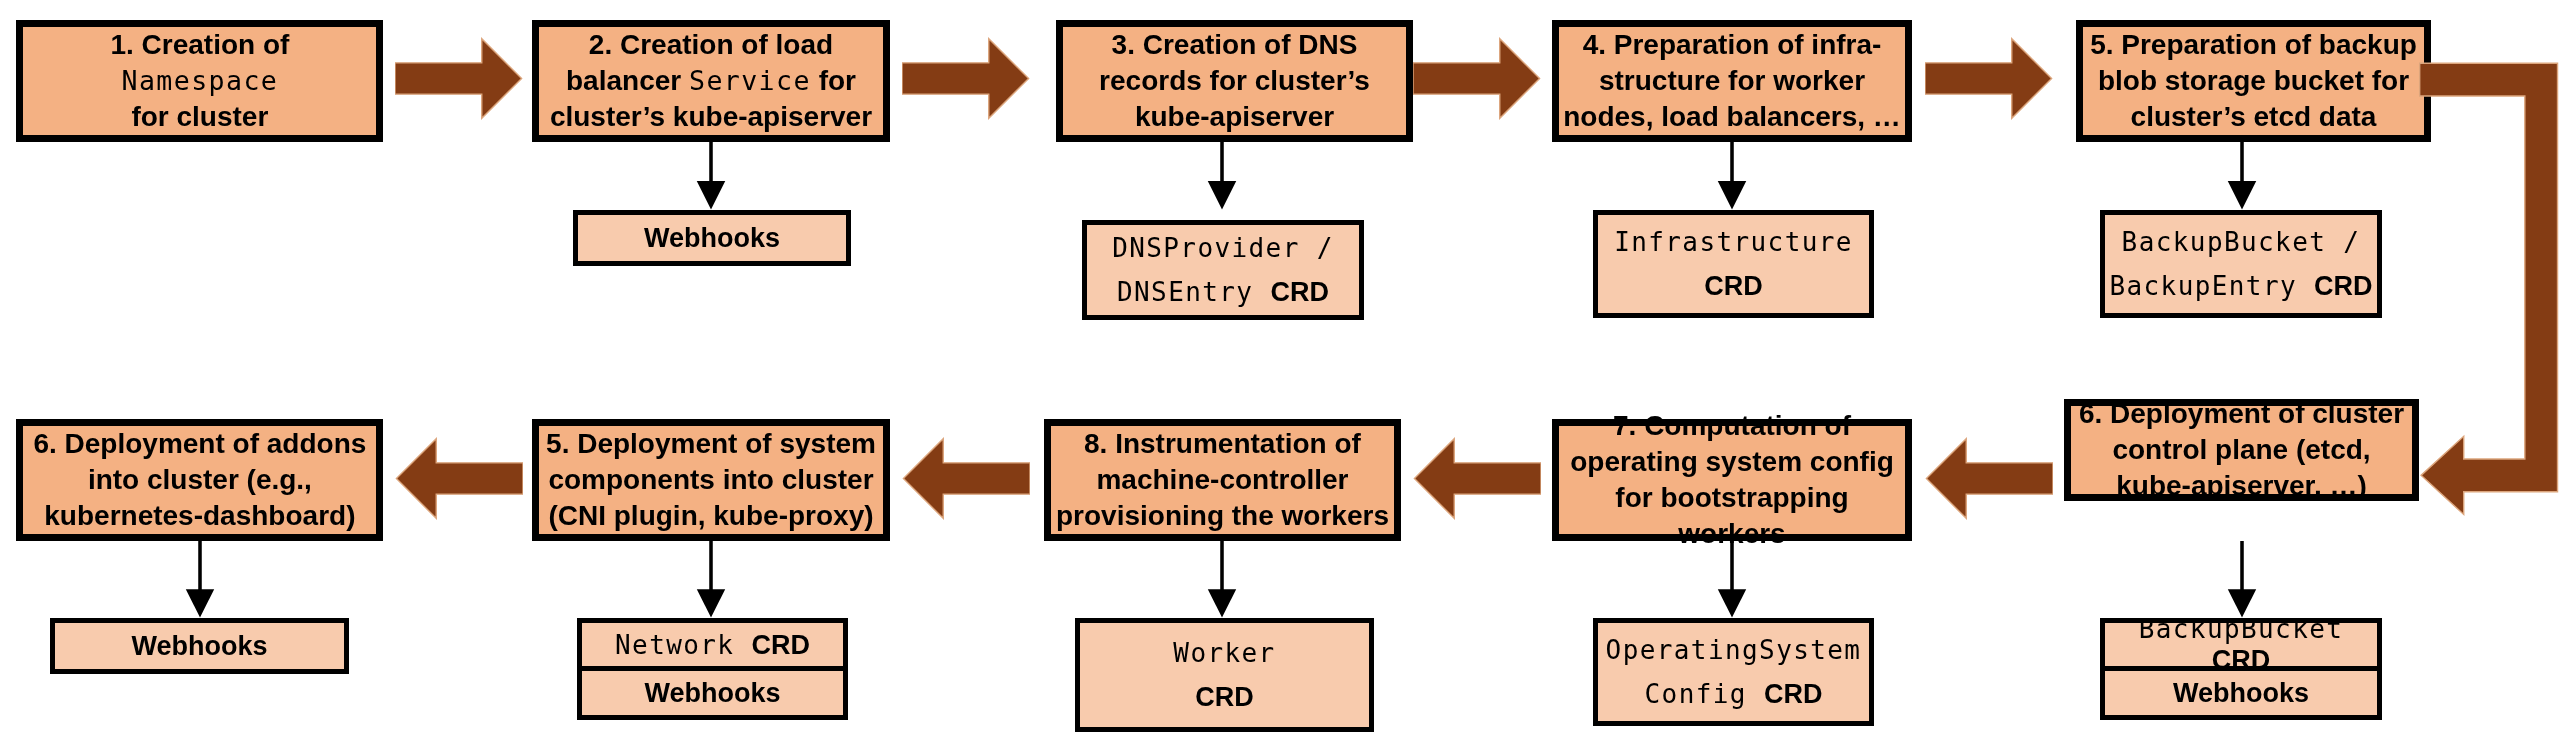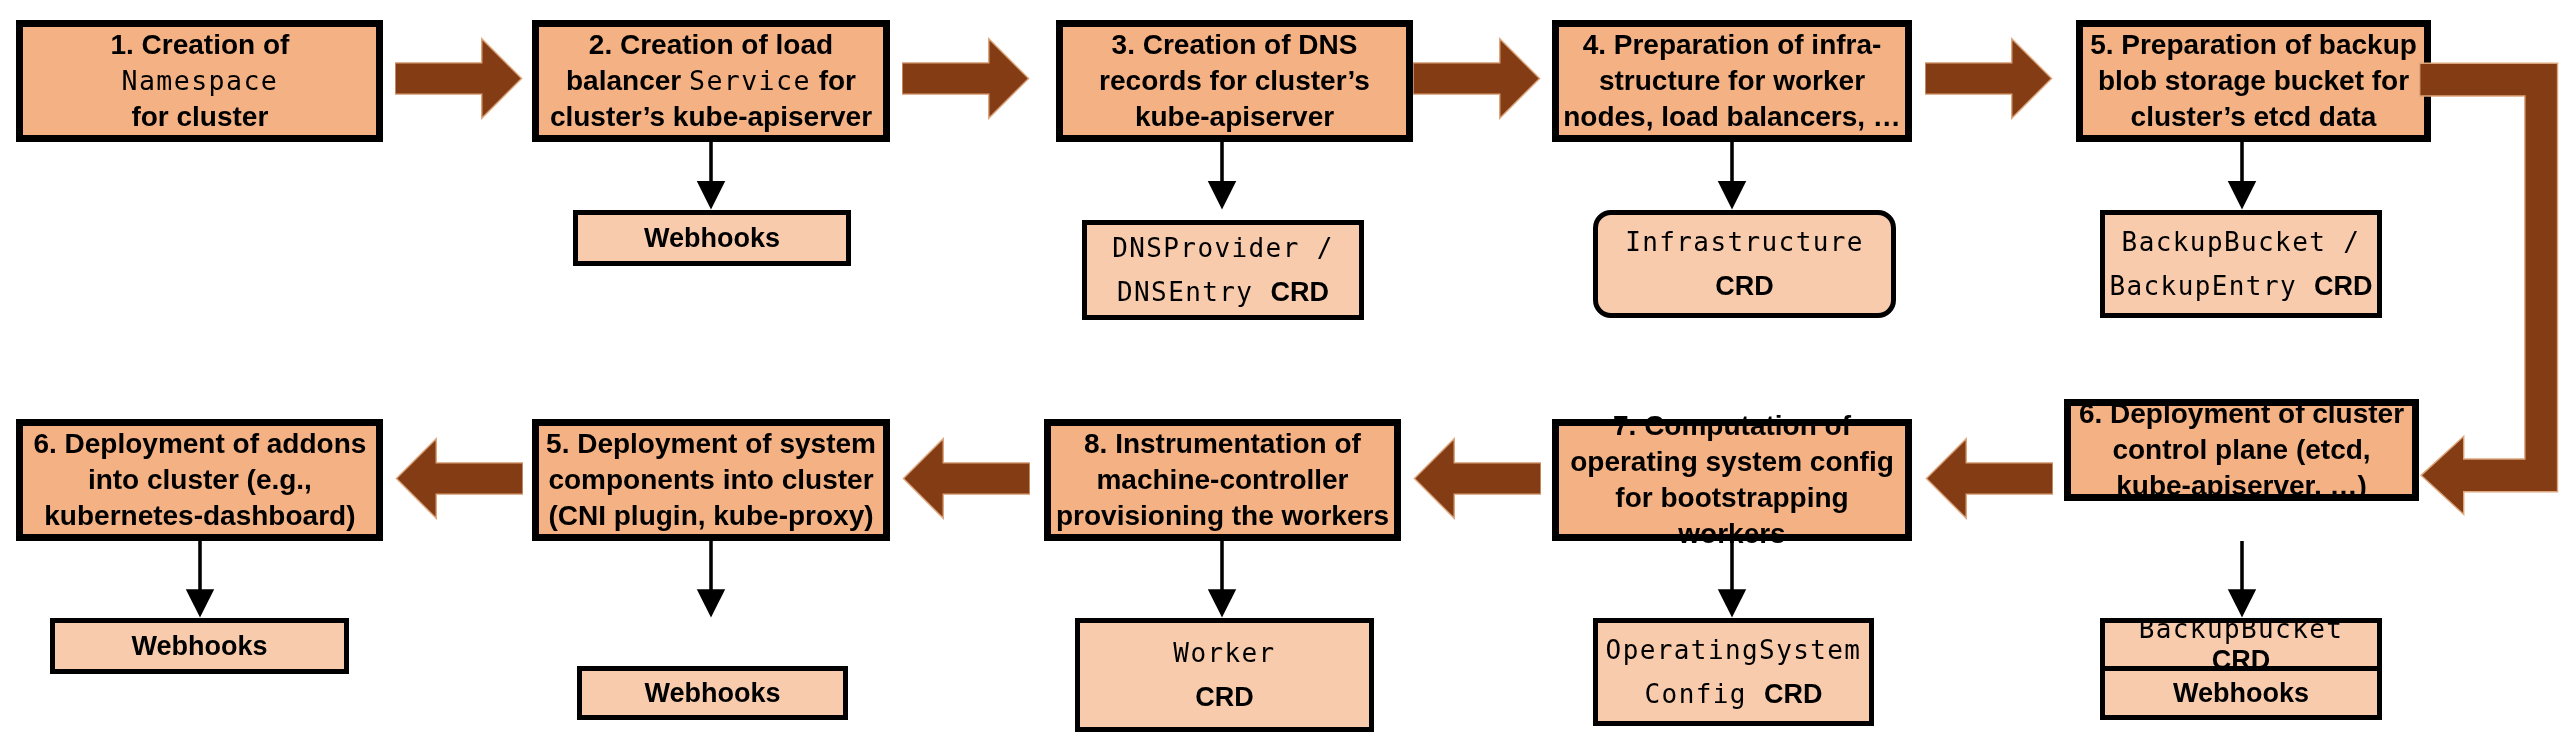--- a/index.html
+++ b/index.html
@@ -89,34 +89,35 @@
   <div class="step-box" style="left:532px;top:419px;width:358px;height:122px;"><span><span>5. Deployment of system
 components into cluster
 (CNI plugin, kube-proxy)</span></span></div>
   <div class="step-box" style="left:16.4px;top:419px;width:367px;height:122px;"><span><span>6. Deployment of addons
 into cluster (e.g.,
 kubernetes-dashboard)</span></span></div>
 
   <div class="sub-box" style="left:573px;top:210px;width:278px;height:56px;"><span><span class="b">Webhooks</span></span></div>
   <div class="sub-box" style="left:1082px;top:220px;width:282px;height:100px;"><span><span class="mono">DNSProvider /
 DNSEntry </span><span class="b">CRD</span></span></div>
-  <div class="sub-box" style="left:1593px;top:210px;width:303px;height:108px;border-radius:18px;"><span><span class="mono">Infrastructure
+  <div class="sub-box" style="left:1593px;top:210px;width:281px;height:108px;"><span><span class="mono">Infrastructure
 </span><span class="b">CRD</span></span></div>
   <div class="sub-box" style="left:2100px;top:210px;width:282px;height:108px;"><span><span class="mono">BackupBucket /
 BackupEntry </span><span class="b">CRD</span></span></div>
 
   <div class="stack-row" style="left:2100px;top:618px;width:282px;height:54px;"><span><span class="mono">BackupBucket </span><span class="b">CRD</span></span></div>
   <div class="stack-row" style="left:2100px;top:666px;width:282px;height:54px;"><span><span class="b">Webhooks</span></span></div>
 
   <div class="sub-box" style="left:1593px;top:618px;width:281px;height:108px;"><span><span class="mono">OperatingSystem
 Config </span><span class="b">CRD</span></span></div>
 
   <div class="sub-box" style="left:1075px;top:618px;width:299px;height:114px;"><span><span class="mono">Worker
 </span><span class="b">CRD</span></span></div>
 
+  <div class="stack-row" style="left:577px;top:618px;width:271px;height:54px;"><span><span class="mono">Network </span><span class="b">CRD</span></span></div>
   <div class="stack-row" style="left:577px;top:666px;width:271px;height:54px;"><span><span class="b">Webhooks</span></span></div>
 
   <div class="sub-box" style="left:50px;top:618px;width:299px;height:56px;"><span><span class="b">Webhooks</span></span></div>
 
   <svg class="arrow-svg" style="left:395px;top:37px;" width="128" height="83" viewBox="0 0 180 116">
     <polygon points="0,36 122,36 122,2 178,58 122,114 122,80 0,80" fill="#843c14" stroke="#dca57c" stroke-width="2"></polygon>
   </svg>
   <svg class="arrow-svg" style="left:902px;top:37px;" width="128" height="83" viewBox="0 0 180 116">
     <polygon points="0,36 122,36 122,2 178,58 122,114 122,80 0,80" fill="#843c14" stroke="#dca57c" stroke-width="2"></polygon>
   </svg>

